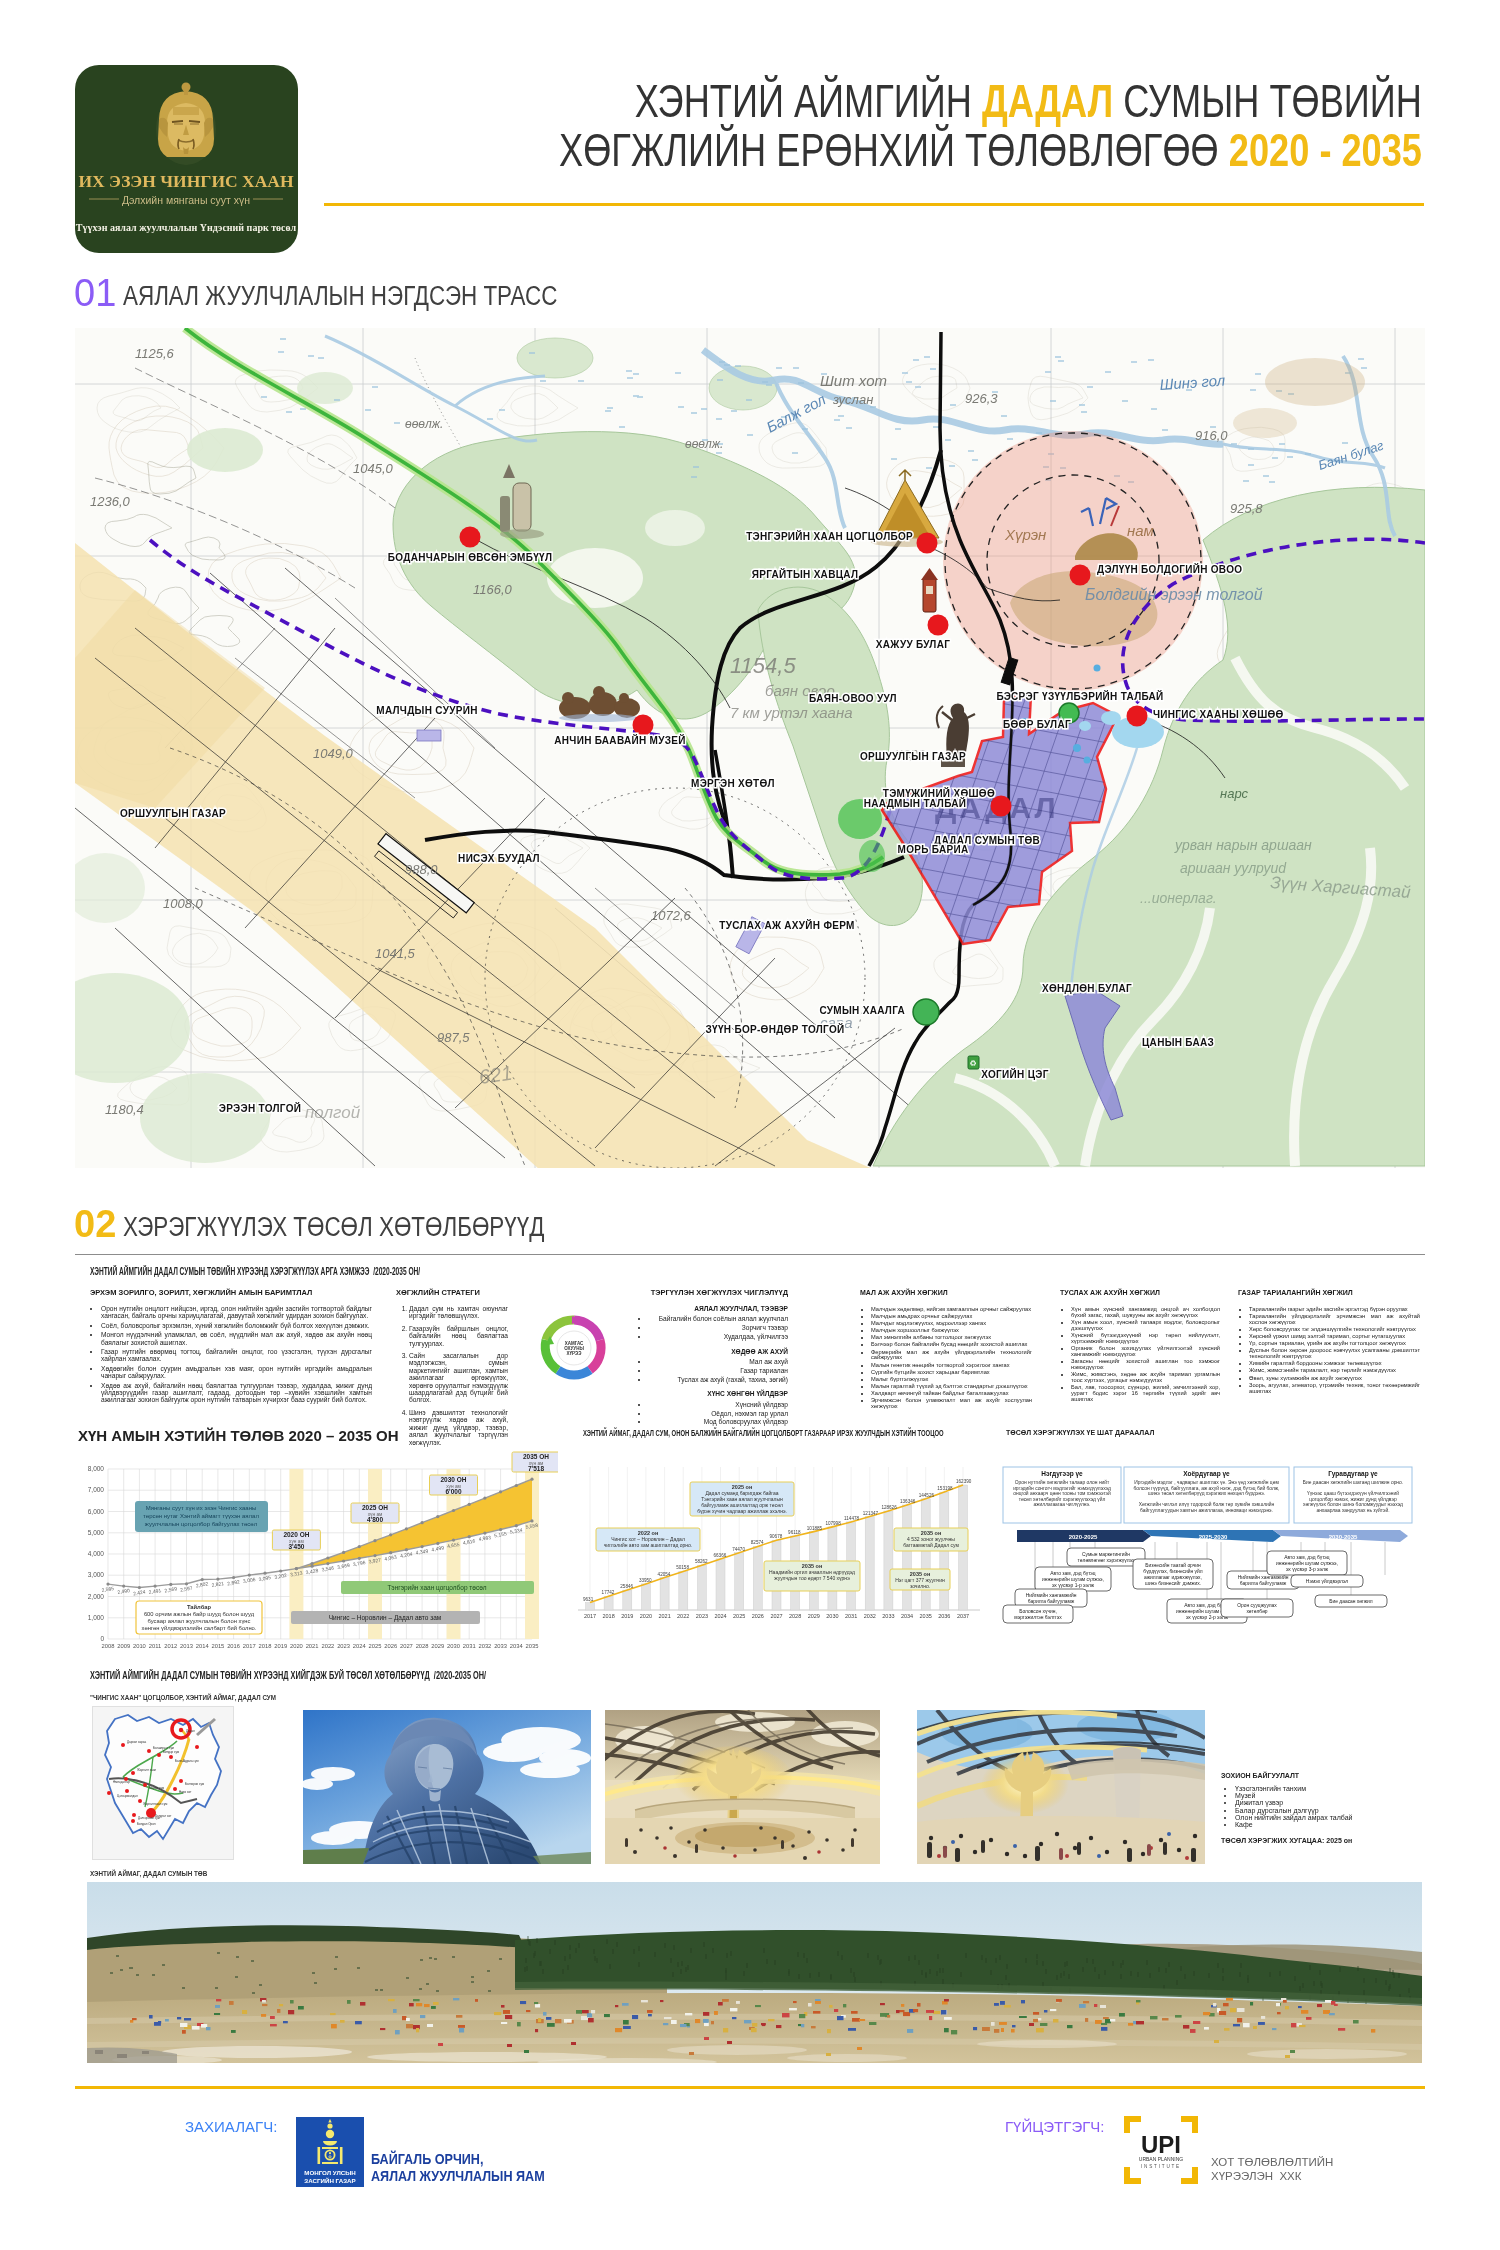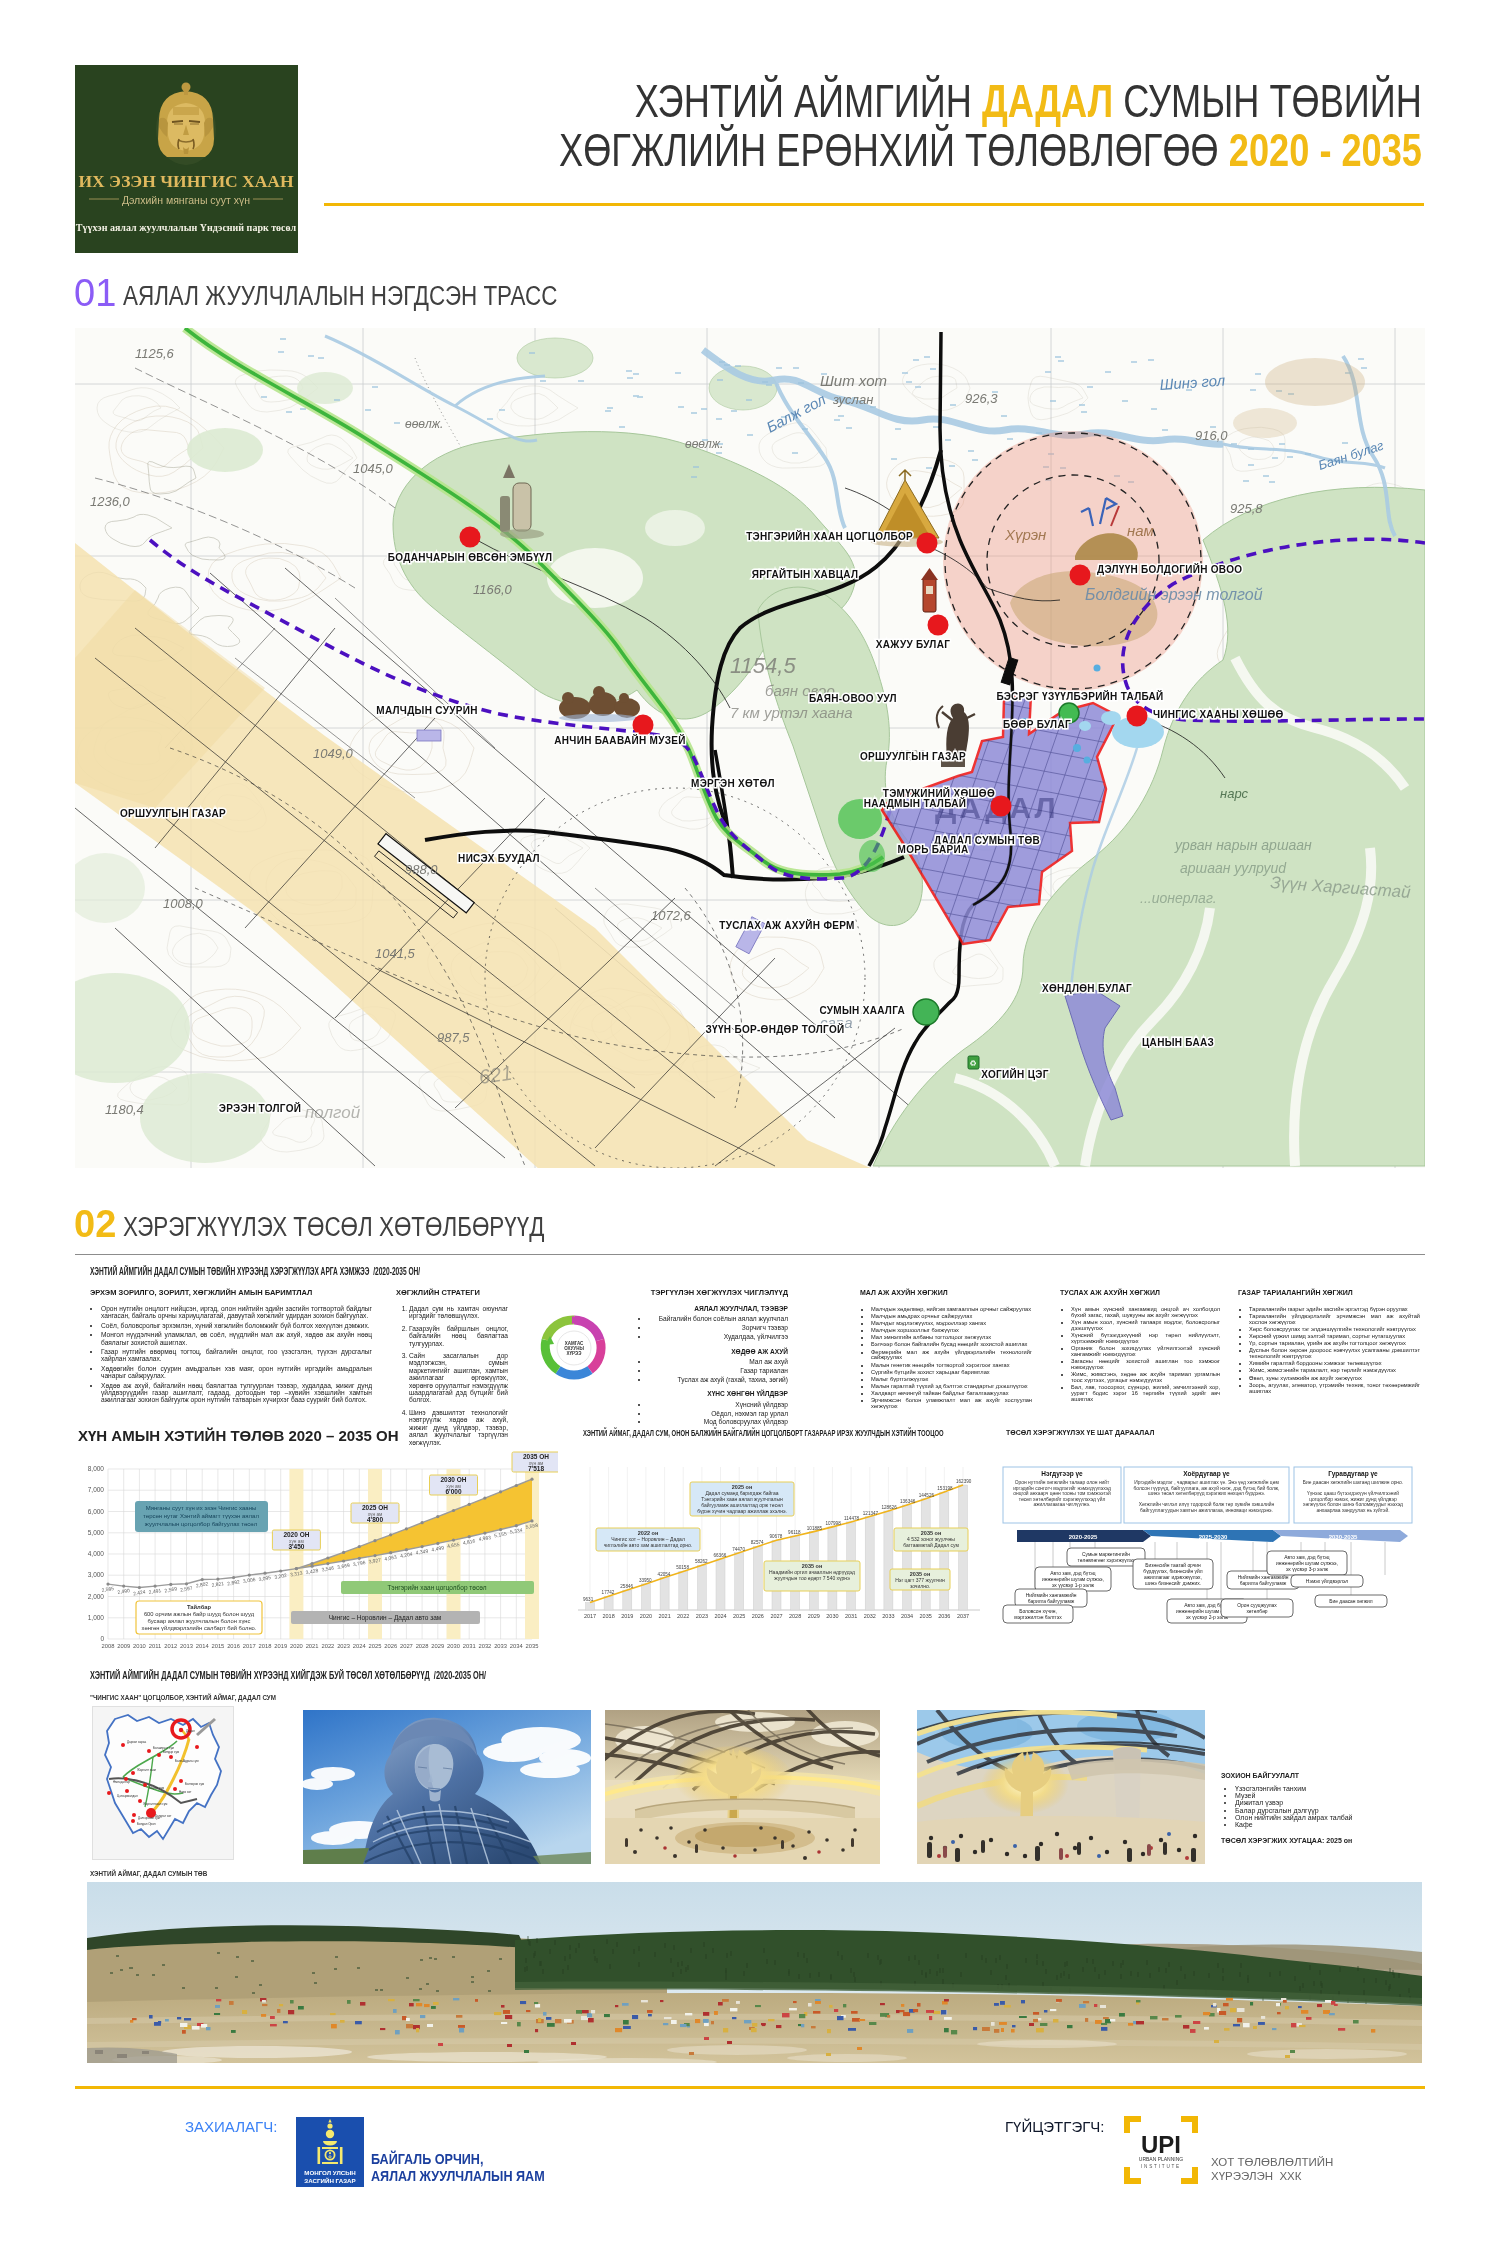--- a/index.html
+++ b/index.html
@@ -4,21 +4,21 @@
 <style>
   html,body{margin:0;padding:0;}
   body{width:1500px;height:2250px;position:relative;background:#ffffff;
        font-family:"Liberation Sans", sans-serif;overflow:hidden;}
   .abs{position:absolute;}
   .yellow{color:#f2bb16;}
 </style>
 </head>
 <body>
 
-<div class="abs" id="logo" style="left:75px;top:65px;width:223px;height:188px;background:#29431f;">
+<div class="abs" id="logo" style="left:75px;top:65px;width:223px;height:188px;background:#29431f;border-radius:24px;">
 <svg width="223" height="188" viewBox="0 0 223 188">
 
   <g>
     <ellipse cx="111" cy="64" rx="30" ry="36" fill="#3a5229" opacity="0.6"></ellipse>
     <path d="M84,54 Q85 28 111 26 Q137 28 138 54 L139 74 Q139 86 130 92 L92 92 Q83 86 83 74 Z" fill="#c8a447"></path>
     <circle cx="111" cy="22" r="4.5" fill="#bd9840"></circle>
     <rect x="109" y="25" width="4" height="5" fill="#bd9840"></rect>
     <path d="M92,58 Q92 40 111 38 Q130 40 130 58 L129 70 Q127 84 111 86 Q95 84 93 70 Z" fill="#dcba62"></path>
     <path d="M98,42 l26 0 0 8 -26 0 Z" fill="#caa64c"></path>
     <path d="M97,57 l11 -1 M114,56 l11 1" stroke="#6e5420" stroke-width="2.2" fill="none"></path>
@@ -2031,21 +2031,21 @@
 <rect x="21.5" y="30" width="2.6" height="17"></rect>
 <rect x="43.9" y="30" width="2.6" height="17"></rect>
 </g>
 <text x="34" y="58" font-size="6.2" font-weight="bold" fill="#ffffff" text-anchor="middle">МОНГОЛ УЛСЫН</text>
 <text x="34" y="65.5" font-size="6.2" font-weight="bold" fill="#ffffff" text-anchor="middle">ЗАСГИЙН ГАЗАР</text>
 </svg>
 </div>
 
 <div class="abs" style="left:371px;top:2151px;font-size:14px;font-weight:bold;color:#1b3f9e;line-height:16.5px;transform:scaleX(0.9);transform-origin:0 0;white-space:nowrap;">БАЙГАЛЬ ОРЧИН,<br>АЯЛАЛ ЖУУЛЧЛАЛЫН ЯАМ</div>
 
-<div class="abs" style="left:1005px;top:2118px;font-size:15px;color:#0f172a;">ГҮЙЦЭТГЭГЧ:</div>
+<div class="abs" style="left:1005px;top:2118px;font-size:15px;color:#8b5cf6;">ГҮЙЦЭТГЭГЧ:</div>
 
 <div class="abs" style="left:1124px;top:2116px;width:74px;height:68px;">
 <svg width="74" height="68" viewBox="0 0 74 68">
 <g stroke="#f2b705" stroke-width="6" fill="none">
 <path d="M3,17 L3,3 L17,3"></path>
 <path d="M57,3 L71,3 L71,17"></path>
 <path d="M71,51 L71,65 L57,65"></path>
 <path d="M17,65 L3,65 L3,51"></path>
 </g>
 <text x="37" y="37" font-size="24" font-weight="bold" fill="#1c1c1c" text-anchor="middle">UPI</text>

